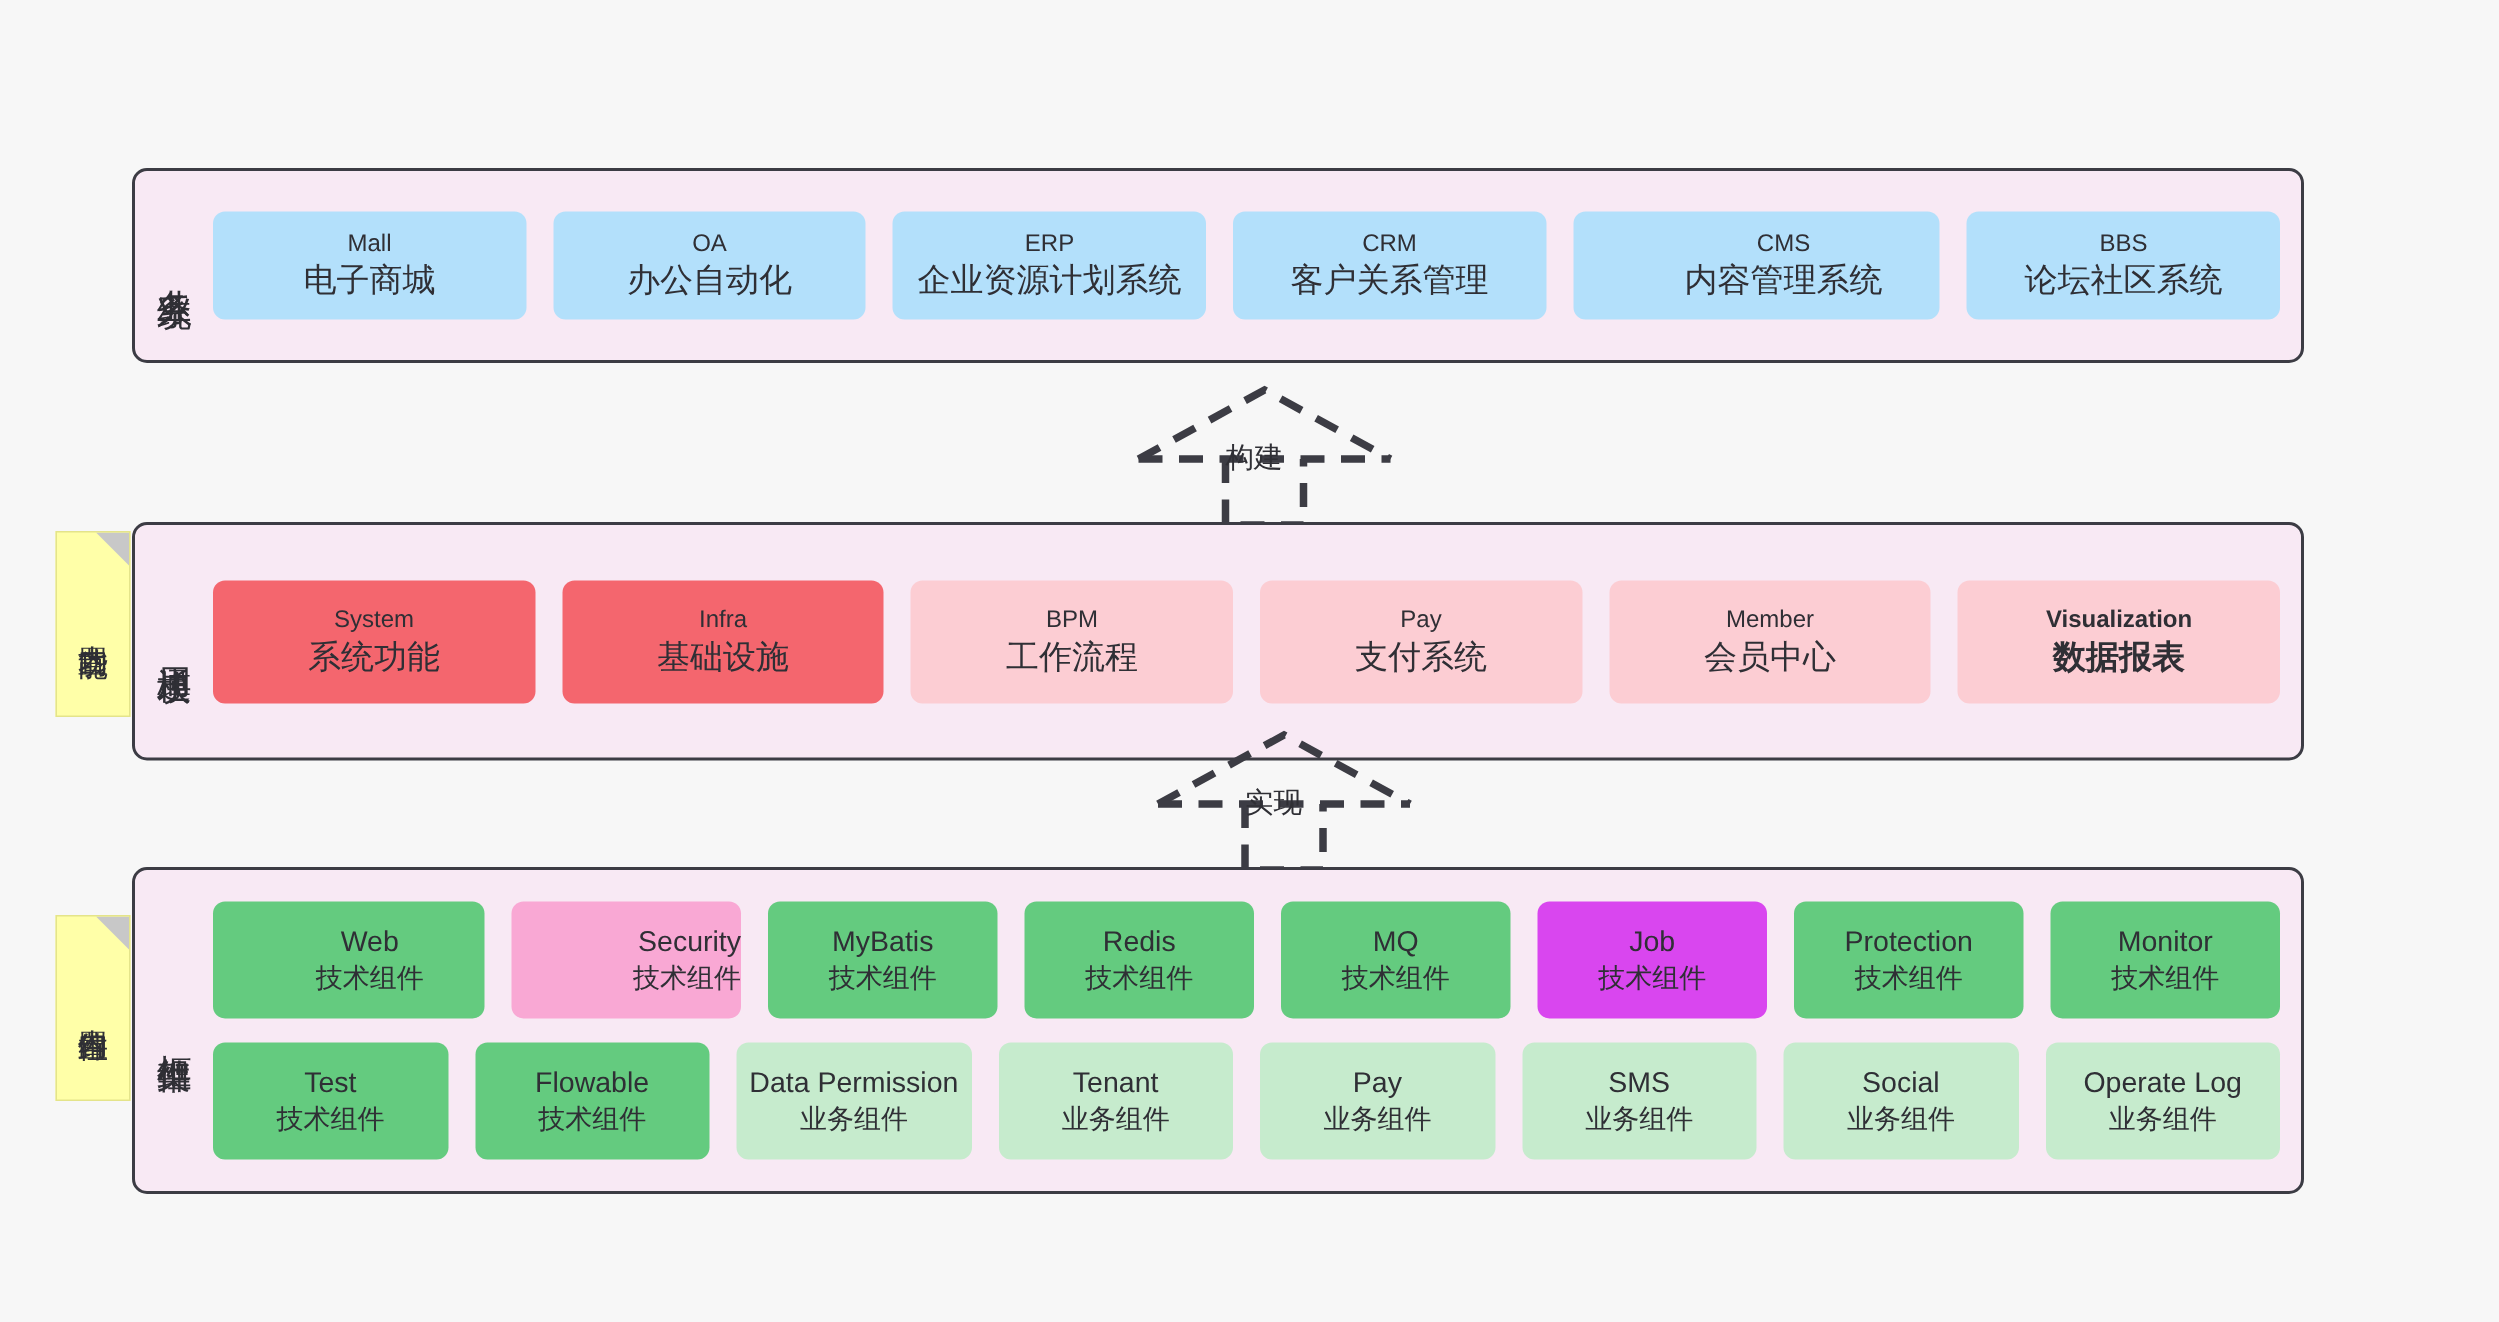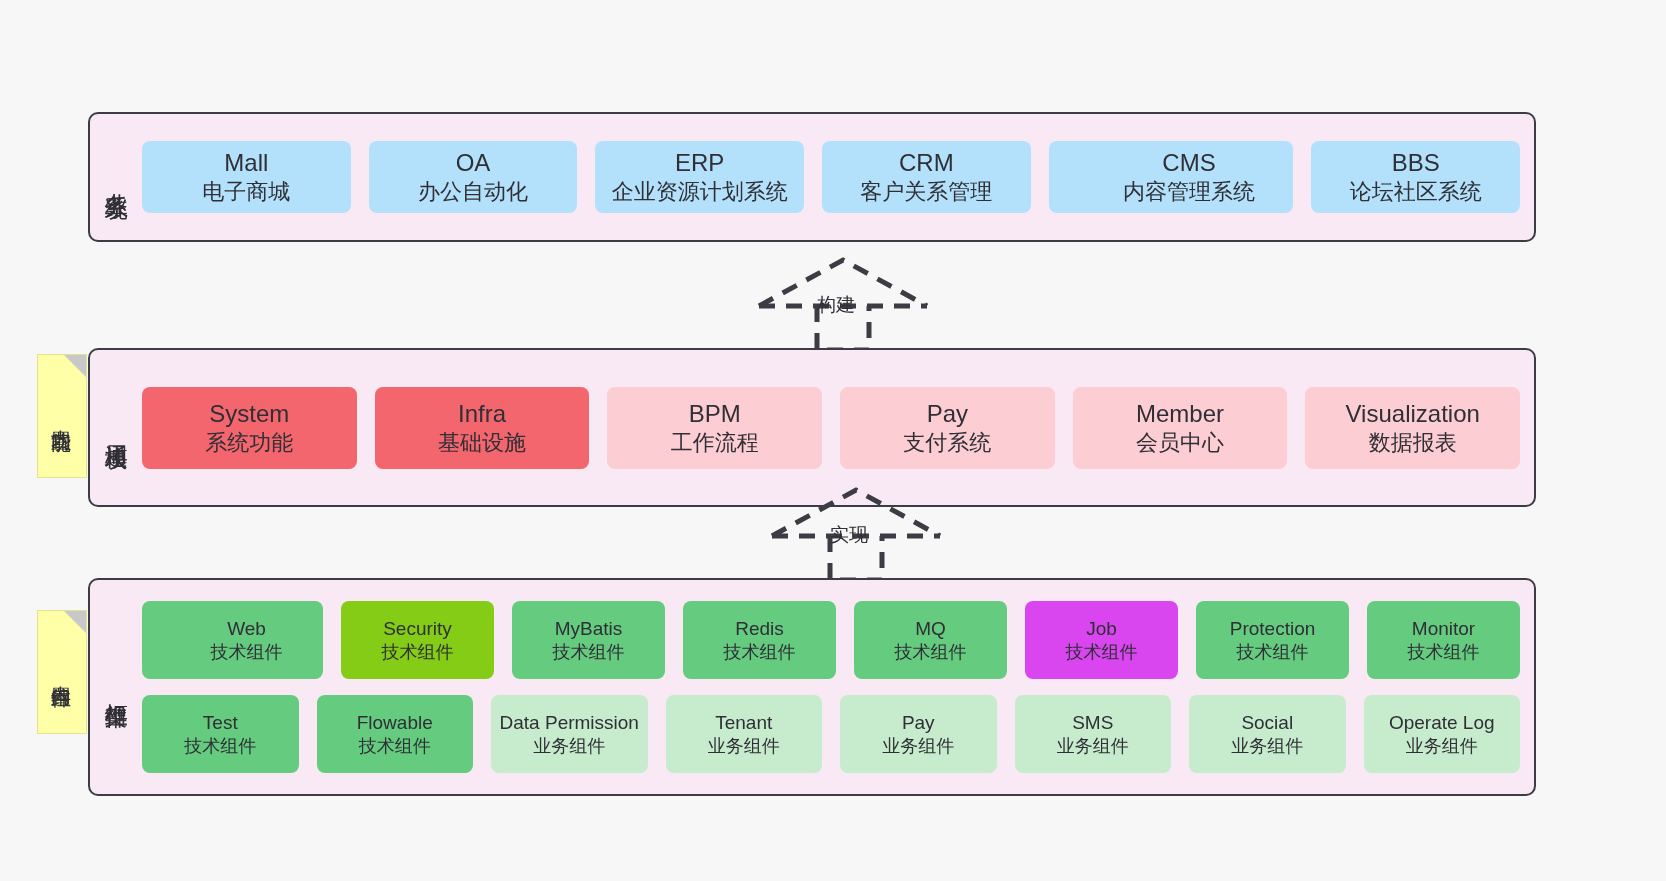--- a/index.html
+++ b/index.html
@@ -55,21 +55,21 @@
     flex: 1 1 0;
     border-radius: 8px;
     display: flex;
     flex-direction: column;
     align-items: center;
     justify-content: center;
     color: #2f2f35;
     text-align: center;
     line-height: 1.25;
   }
-  .cell .en { font-size: 24px; }
+  .cell .en { font-size: 16px; }
   .cell .cn { font-size: 22px; }
 
   
   .c-blue        { background: #b3e0fb; }
   .c-red         { background: #f4666e; }
   .c-pink        { background: #fccdd3; }
   .c-green       { background: #64cb7f; }
   .c-greenlight  { background: #c6ebcd; }
 
   
@@ -193,21 +193,21 @@
           <span class="cn">工作流程</span>
         </div>
         <div class="cell c-pink" style="background: rgb(252, 205, 211);">
           <span class="en">Pay</span>
           <span class="cn">支付系统</span>
         </div>
         <div class="cell c-pink" style="background: rgb(252, 205, 211);">
           <span class="en">Member</span>
           <span class="cn">会员中心</span>
         </div>
-        <div class="cell c-pink" style="background: rgb(252, 205, 211);">
+        <div class="cell c-pink" style="background: rgb(252, 205, 211); font-weight: bold;">
           <span class="en">Visualization</span>
           <span class="cn">数据报表</span>
         </div>
       </div>
     </div>
   </div>
 
   <div class="arrow" id="arrow-impl">
     <svg width="180" height="96" viewBox="0 0 180 96">
       <path d="M 4 50 L 88 4 L 172 50" fill="none" stroke="#3c3c44" stroke-width="5" stroke-dasharray="16 11"></path>
@@ -222,21 +222,21 @@
   </div>
   <div class="layer" id="layer-framework">
     <div class="layer-title">框架组件</div>
     <div class="layer-body">
 
       <div class="row">
         <div class="cell c-green" style="background: rgb(100, 203, 127); padding-left: 28px;">
           <span class="en">Web</span>
           <span class="cn">技术组件</span>
         </div>
-        <div class="cell c-green" style="background: #84cc16;">
+        <div class="cell c-green" style="background: #f9a8d4; align-items: flex-end;">
           <span class="en">Security</span>
           <span class="cn">技术组件</span>
         </div>
         <div class="cell c-green" style="background: rgb(100, 203, 127);">
           <span class="en">MyBatis</span>
           <span class="cn">技术组件</span>
         </div>
         <div class="cell c-green" style="background: rgb(100, 203, 127);">
           <span class="en">Redis</span>
           <span class="cn">技术组件</span>

